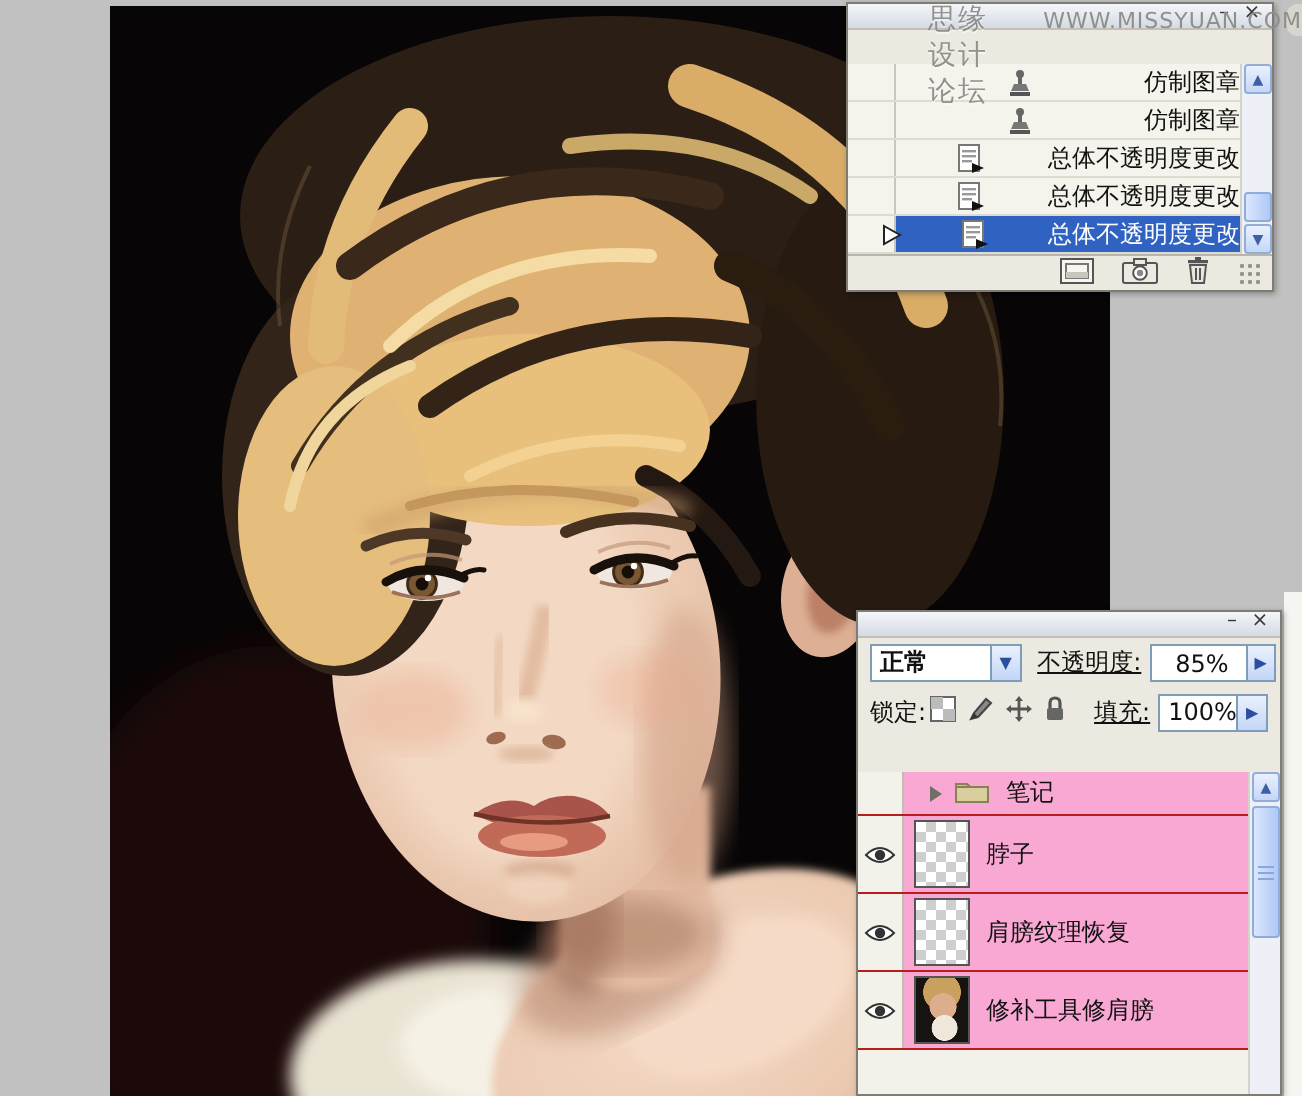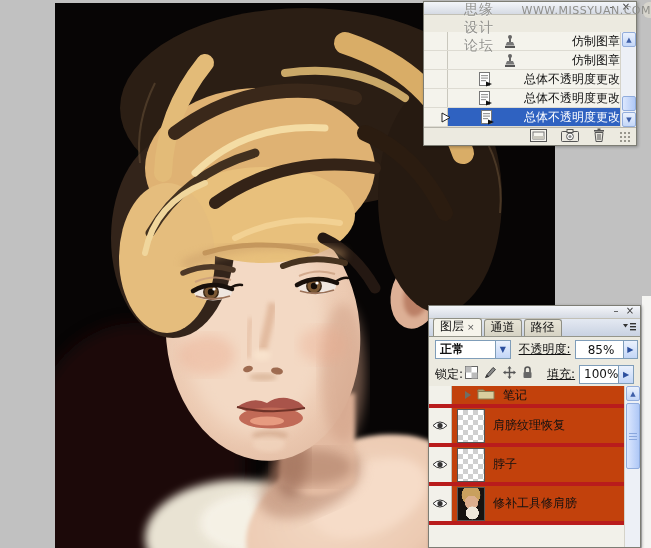--- a/index.html
+++ b/index.html
@@ -35,21 +35,21 @@
   .thumbgrip{width:8px;height:7px;background-image:repeating-linear-gradient(#89A7DE 0 1px,transparent 1px 3px);}
   
   #layers{left:428px;top:305px;width:213px;height:243px;}
   .ctlrow{position:relative;height:25px;display:flex;align-items:center;padding:0 2px 0 6px;box-sizing:border-box;}
   .ctlrow.lockrow{height:24px;}
   .field{background:#fff;border:1px solid #7F9DB9;height:19px;box-sizing:border-box;display:flex;align-items:center;padding:0 4px;}
   .ddbtn,.spinbtn{width:15px;height:19px;box-sizing:border-box;background:linear-gradient(#EAF1FD,#C3D6F7);border:1px solid #7F9DB9;border-left:none;color:#2B4F9E;font-size:8px;display:flex;align-items:center;justify-content:center;}
   .lbl{margin:0 4px 0 8px;white-space:nowrap;text-decoration:underline;}
   .lockicons{display:flex;align-items:center;gap:6px;margin-left:2px;}
   #llist{position:absolute;left:0;top:80px;right:0;bottom:0;background:#F2F1EA;overflow:hidden;}
-  .lrow{position:relative;display:flex;align-items:center;border-bottom:4px solid #b91c1c;box-sizing:border-box;background:#c2410c;}
+  .lrow{position:relative;display:flex;align-items:center;border-bottom:1px solid #b91c1c;box-sizing:border-box;background:#f9a8d4;}
   .lrow .vis{width:22px;align-self:stretch;border-right:1px solid #C0BEB4;flex:none;display:flex;align-items:center;justify-content:center;background:#F2F1EA;}
   .lbody{flex:1;align-self:stretch;display:flex;align-items:center;padding-left:5px;}
   .lrow.selected .lbody{background:#2F62C1;color:#fff;}
   .checker{width:28px;height:34px;border:1px solid #555;box-sizing:border-box;background-color:#fff;
     background-image:linear-gradient(45deg,#cfcfcf 25%,transparent 25%,transparent 75%,#cfcfcf 75%),
                      linear-gradient(45deg,#cfcfcf 25%,transparent 25%,transparent 75%,#cfcfcf 75%);
     background-size:10px 10px;background-position:0 0,5px 5px;flex:none;}
   .checker.selthumb{border:2px solid #000;}
   .pthumb{width:28px;height:34px;border:1px solid #555;box-sizing:border-box;flex:none;
     background:radial-gradient(circle at 55% 78%,#efe8da 0 22%,transparent 23%),
@@ -295,33 +295,20 @@
       </span>
       <span class="grip"></span>
     </div>
   </div>
 
   <div id="layers" class="panel z6">
     <div class="titlebar">
       <div class="winbtn" style="right:18px;">–</div>
       <div class="winbtn" style="right:4px;">×</div>
     </div>
-    <div class="tabsrow">
-      <div class="tab active"><span>图层</span><span class="tabx">×</span></div>
-      <div class="tab"><span>通道</span></div>
-      <div class="tab"><span>路径</span></div>
-      <div class="panelmenu">
-        <svg width="16" height="12" viewBox="0 0 16 12">
-            <path d="M2,3 L7,3 L4.5,6.5 Z" fill="#333"></path>
-            <rect x="9" y="2" width="6" height="1.4" fill="#333"></rect>
-            <rect x="9" y="5" width="6" height="1.4" fill="#333"></rect>
-            <rect x="9" y="8" width="6" height="1.4" fill="#333"></rect>
-          </svg>
-      </div>
-    </div>
     <div class="ctlrow">
       <div class="field" style="width:63px;font-weight:bold;">
           <span>正常</span>
         </div>
       <div class="ddbtn">▼</div>
       <span class="lbl">不透明度:</span>
       <div class="field" style="width:50px;padding-left:12px;">
           <span>85%</span>
         </div>
       <div class="spinbtn">▶</div>
@@ -376,33 +363,33 @@
       </div>
       <div class="lrow" style="height:39px;">
         <div class="vis">
           <svg width="16" height="11" viewBox="0 0 16 11">
               <path d="M1,5.5 Q8,-1.5 15,5.5 Q8,12.5 1,5.5 Z" fill="#fff" stroke="#333"></path>
               <circle cx="8" cy="5.5" r="2.6" fill="#333"></circle>
             </svg>
         </div>
         <div class="lbody">
           <div class="checker"></div>
-          <span class="lname">肩膀纹理恢复</span>
+          <span class="lname">脖子</span>
         </div>
       </div>
       <div class="lrow" style="height:39px;">
         <div class="vis">
           <svg width="16" height="11" viewBox="0 0 16 11">
               <path d="M1,5.5 Q8,-1.5 15,5.5 Q8,12.5 1,5.5 Z" fill="#fff" stroke="#333"></path>
               <circle cx="8" cy="5.5" r="2.6" fill="#333"></circle>
             </svg>
         </div>
         <div class="lbody">
           <div class="checker"></div>
-          <span class="lname">脖子</span>
+          <span class="lname">肩膀纹理恢复</span>
         </div>
       </div>
       <div class="lrow" style="height:39px;">
         <div class="vis">
           <svg width="16" height="11" viewBox="0 0 16 11">
               <path d="M1,5.5 Q8,-1.5 15,5.5 Q8,12.5 1,5.5 Z" fill="#fff" stroke="#333"></path>
               <circle cx="8" cy="5.5" r="2.6" fill="#333"></circle>
             </svg>
         </div>
         <div class="lbody">

